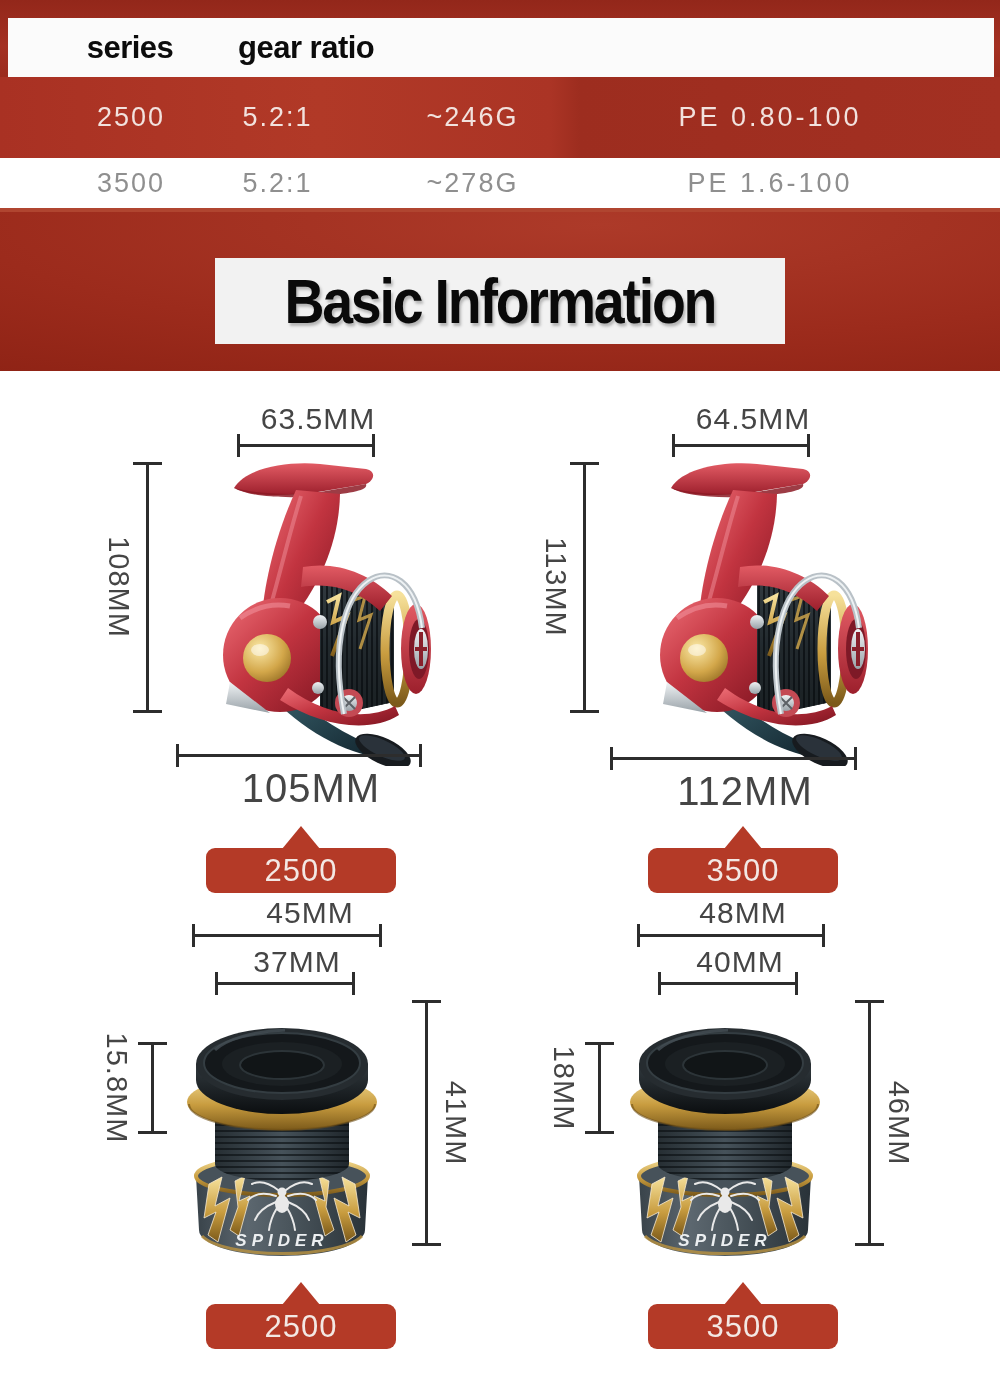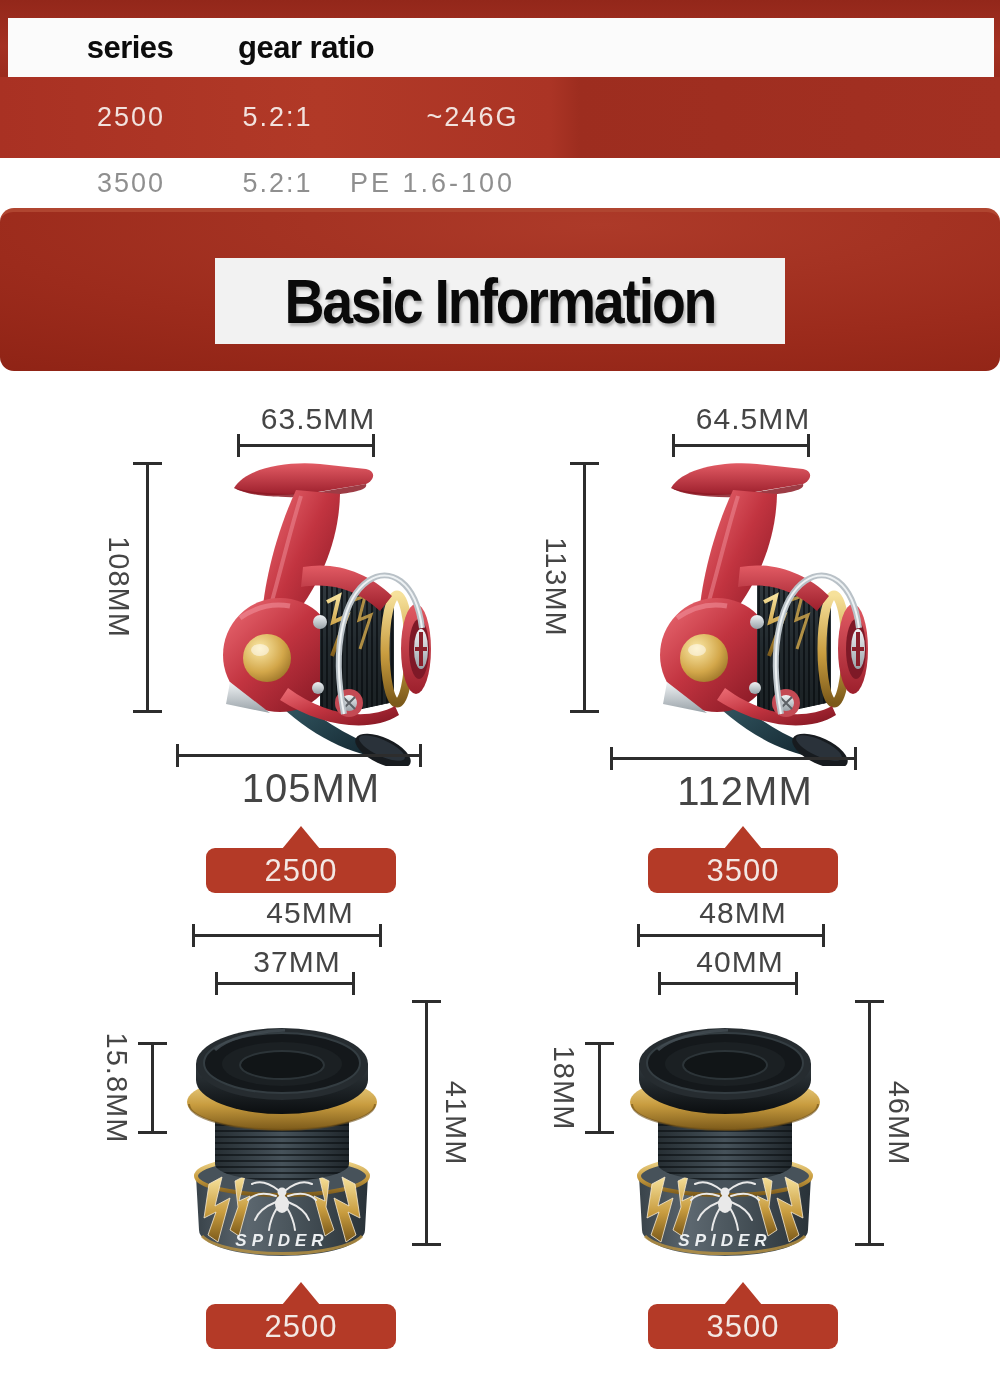--- a/index.html
+++ b/index.html
@@ -22,21 +22,21 @@
   .head-row .c4{padding-right:34px;}
   .row .cell{font-size:27px;letter-spacing:2px;}
   .row .c1{padding-left:32px;}
   .row .c4{padding-right:80px;letter-spacing:3px;}
   .row-red .cell{color:#f2e2de;}
   .row-white .cell{color:#8f8f8f;}
 
   
   .banner{position:absolute;left:0;top:208px;width:1000px;height:163px;
           background:radial-gradient(130% 150% at 60% 8%,#ad3a29 0%,#9c2b1c 48%,#851d10 100%);
-          border-top:4px solid #b04530;box-sizing:border-box;border-radius:14px;}
+          border-top:4px solid #b04530;box-sizing:border-box;}
   .banner-box{position:absolute;left:215px;top:46px;width:570px;height:86px;background:#f2f2f2;
               display:flex;align-items:center;justify-content:center;}
   .banner-title{font-size:63px;font-weight:700;color:#0a0a0a;letter-spacing:-2.5px;
                 transform:scaleX(0.88);white-space:nowrap;
                 text-shadow:2px 3px 3px rgba(70,70,70,0.35);}
 
   
   .hline{position:absolute;height:3px;background:#2d2d2d;}
   .hline::before,.hline::after{content:"";position:absolute;top:-10px;width:3px;height:23px;background:#2d2d2d;}
   .hline::before{left:0;}
@@ -227,24 +227,26 @@
   <section>
     <div class="band-top"></div>
     <div class="head-row">
       <div class="cell c1">series</div>
       <div class="cell">gear ratio</div>
     </div>
     <div class="row row-red">
       <div class="cell c1">2500</div>
       <div class="cell">5.2:1</div>
       <div class="cell">~246G</div>
+      <div class="cell c4">PE 0.80-100</div>
     </div>
     <div class="row row-white">
       <div class="cell c1">3500</div>
       <div class="cell">5.2:1</div>
+      <div class="cell">~278G</div>
       <div class="cell c4">PE 1.6-100</div>
     </div>
   </section>
 
   <section class="banner">
     <div class="banner-box">
       <span class="banner-title">Basic Information</span>
     </div>
   </section>
 

